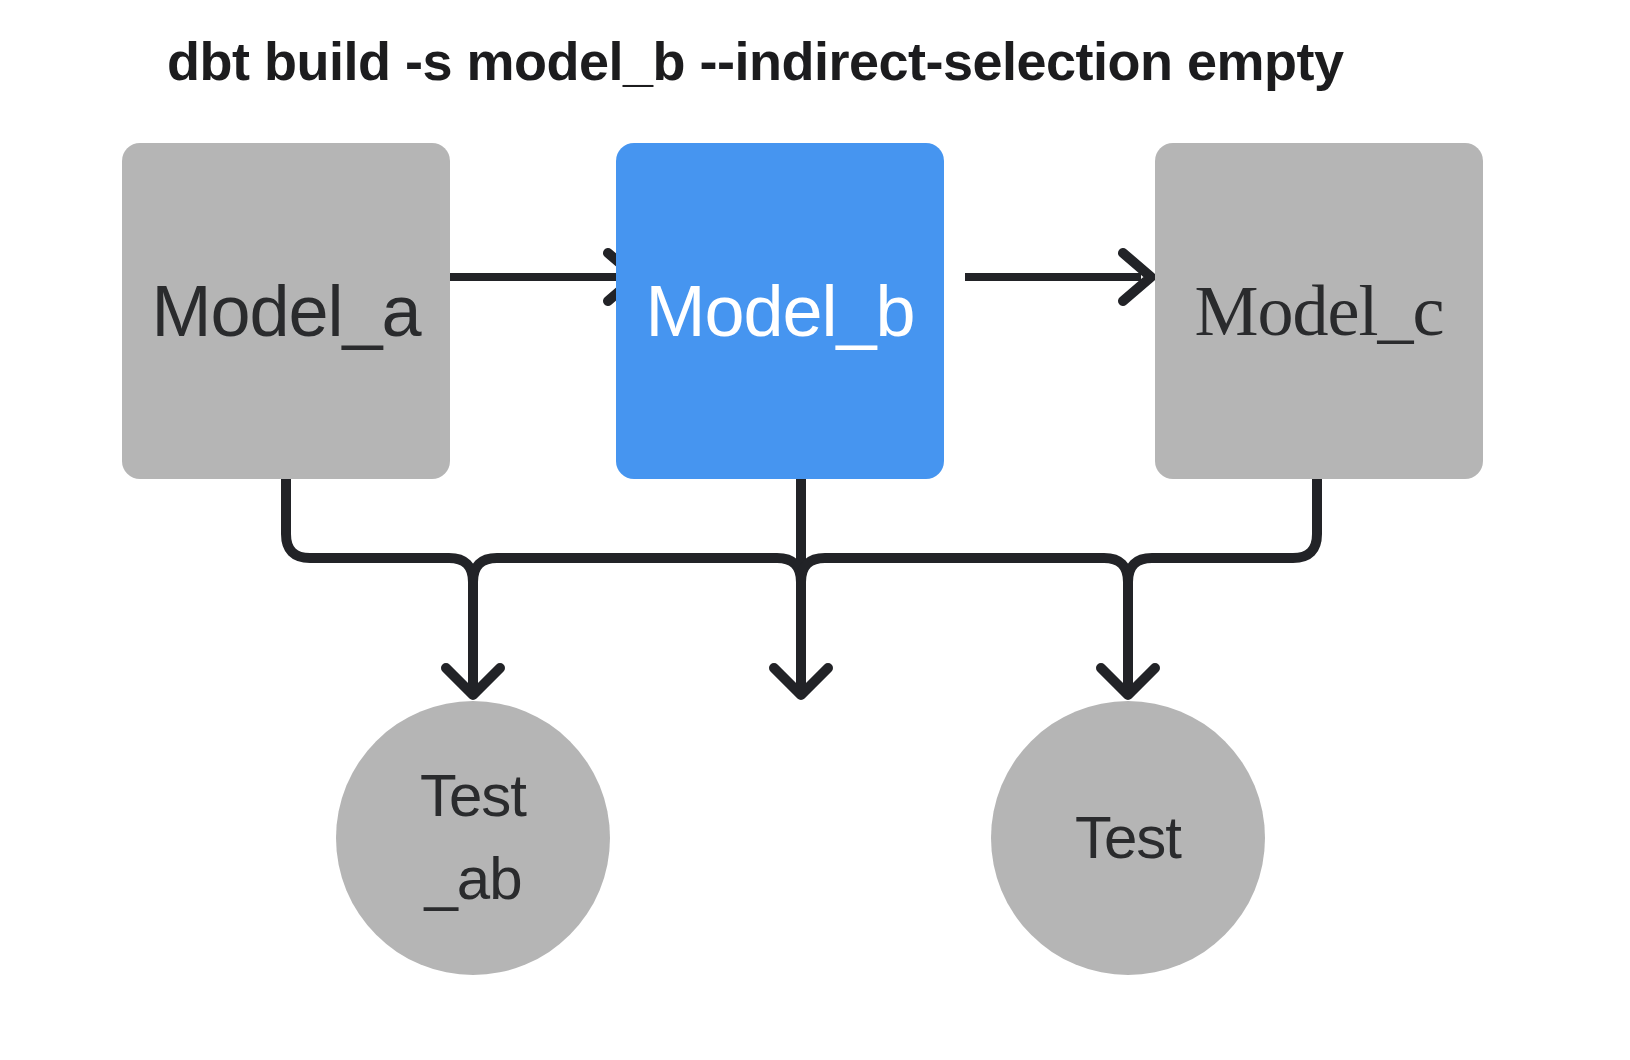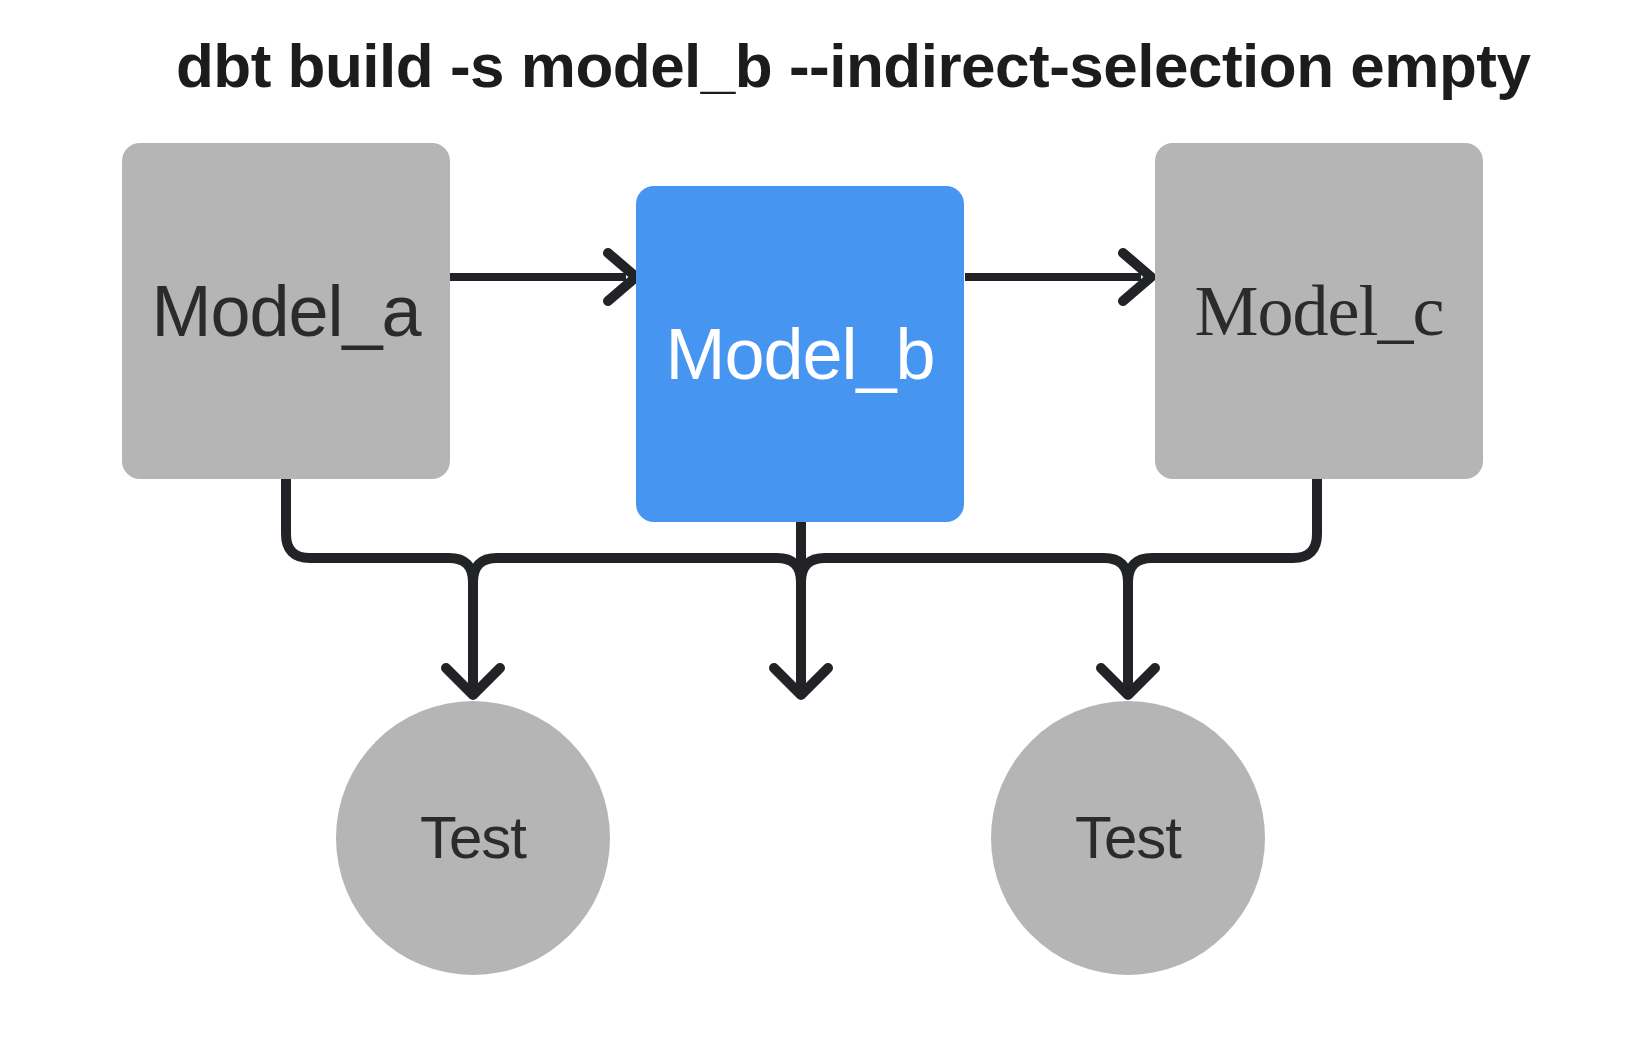--- a/index.html
+++ b/index.html
@@ -16,23 +16,23 @@
   body{font-family:"Liberation Sans","DejaVu Sans",sans-serif;}
   .stage{
     position:relative;
     width:1630px;
     height:1060px;
     background:var(--bg);
     overflow:hidden;
   }
   .diagram-title{
     position:absolute;
-    left:176px;
+    left:167px;
     top:30px;
-    font-size:62px;
+    font-size:54px;
     font-weight:600;
     letter-spacing:-0.5px;
     color:var(--title-color);
     white-space:nowrap;
   }
   .connector-layer{
     position:absolute;
     left:0;top:0;
     width:1630px;
     height:1060px;
@@ -56,21 +56,21 @@
     justify-content:center;
     font-size:72px;
     letter-spacing:-1px;
     color:var(--text-dark);
   }
   .model-node.selected{
     background:var(--node-blue);
     color:var(--text-light);
   }
   .model-a{left:122px;}
-  .model-b{left:636px;margin-top:43px;}
+  .model-b{left:616px;}
   .model-c{left:1155px;font-family:Liberation Serif, serif;}
   .test-node{
     position:absolute;
     top:701px;
     width:274px;
     height:274px;
     border-radius:50%;
     background:var(--node-gray);
     display:flex;
     flex-direction:column;
@@ -123,20 +123,21 @@
   <div class="model-node model-b selected">
     <span>Model_b</span>
   </div>
 
   <div class="model-node model-c">
     <span>Model_c</span>
   </div>
 
   <div class="test-node test-ab">
     <span>Test</span>
+    <span>_ab</span>
   </div>
 
 
   <div class="test-node test-bc">
     <span>Test</span>
   </div>
 
 </div>
 
 </body></html>

